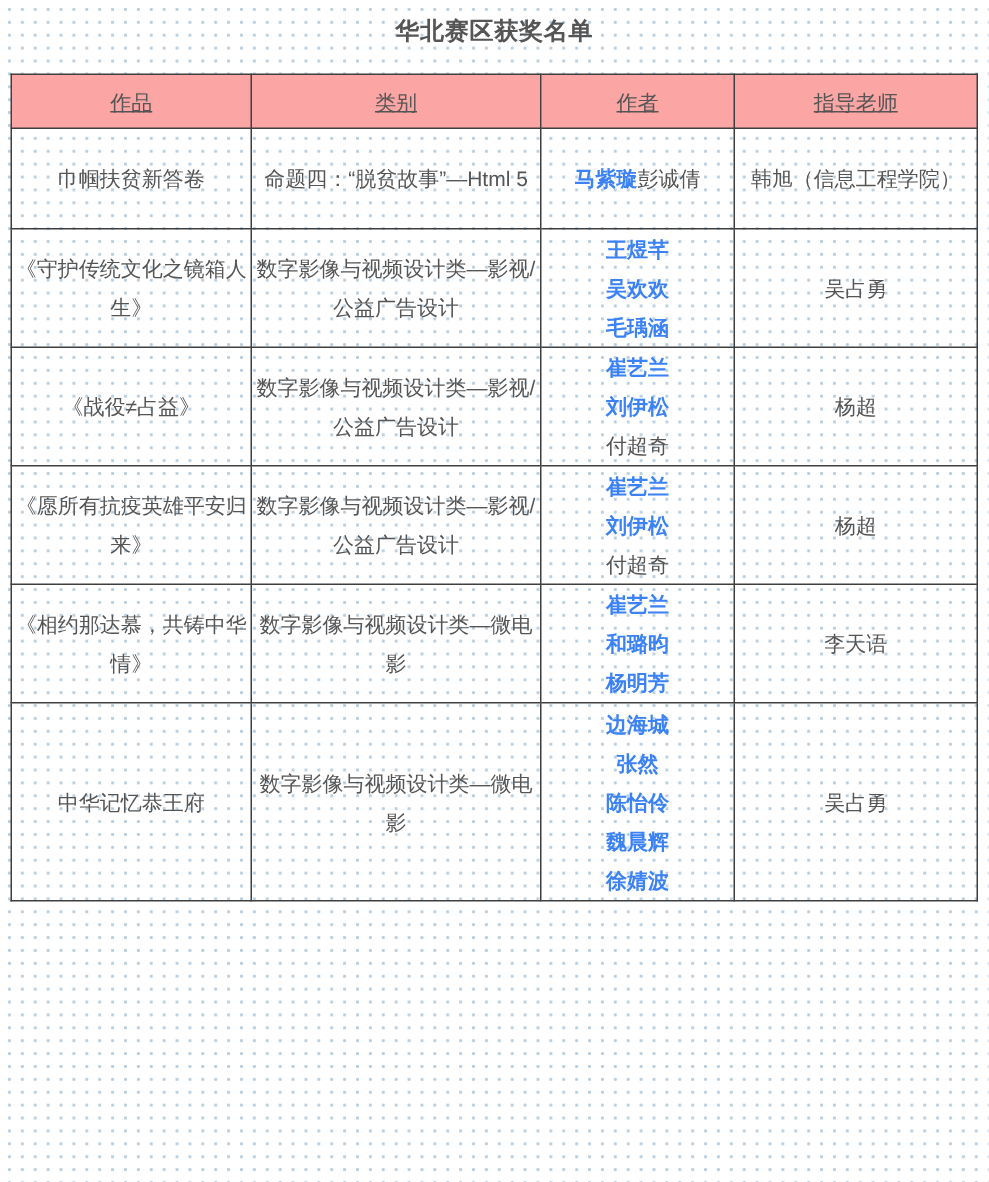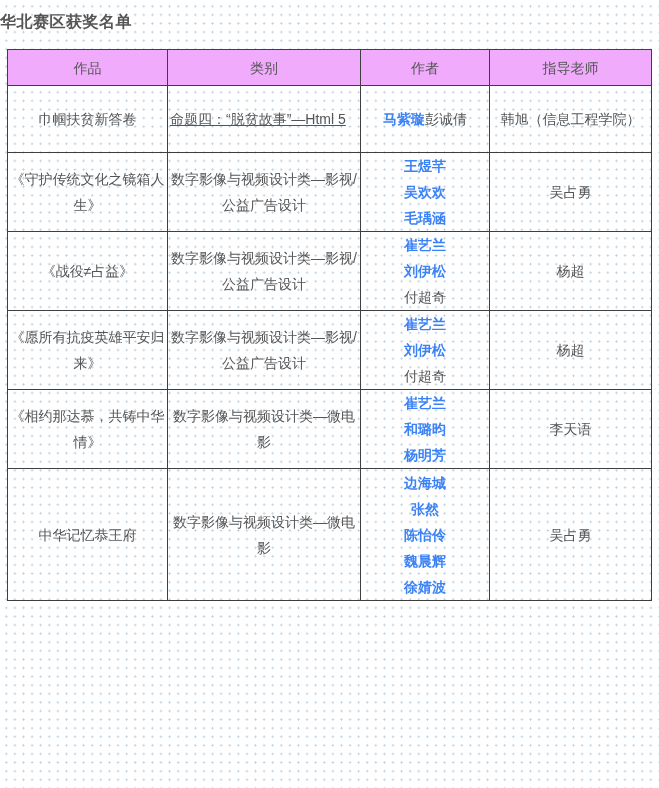--- a/index.html
+++ b/index.html
@@ -8,35 +8,35 @@
     background-color: #ffffff;
     background-image: radial-gradient(circle, #b9cfe0 0.9px, transparent 1.1px);
     background-size: 8.6px 8.6px;
     background-position: 2px 2px;
     font-family: "Liberation Sans", "DejaVu Sans", sans-serif;
     color: #555555;
     position: relative;
   }
   .title {
     position: absolute; left: 0; top: 9px; width: 659px;
-    font-size: 16px; font-weight: bold; color: #555;
+    text-align: center; font-size: 16px; font-weight: bold; color: #555;
     line-height: 26px; letter-spacing: 0.5px;
   }
   table.awards {
     position: absolute; left: 7px; top: 49px;
     width: 644px; border-collapse: collapse; table-layout: fixed;
     font-size: 14px; color: #555;
   }
   table.awards td, table.awards th {
     border: 1.5px solid #3f3f3f;
     text-align: center; vertical-align: middle;
     padding: 0 2px; line-height: 26px; font-weight: normal;
   }
   table.awards th {
-    background: #f0abfc; height: 35px; font-size: 14px; color: #555;
+    background: #fca5a5; height: 35px; font-size: 14px; color: #555; text-decoration: underline;
   }
   .section td { height: 35px; }
   .sec2 td { height: 27px; }
   .bold { font-weight: bold; color: #3b82f6; }
   .author { display: block; line-height: 26px; }
   .col1 { width: 160px; } .col2 { width: 193px; } .col3 { width: 129px; } .col4 { width: 162px; }
 </style>
 </head>
 <body>
 
@@ -54,21 +54,21 @@
       <th>作品</th>
       <th>类别</th>
       <th>作者</th>
       <th>指导老师</th>
     </tr>
   </thead>
   <tbody>
 
     <tr style="height:67px">
       <td>巾帼扶贫新答卷</td>
-      <td style="text-align:left;text-decoration:underline;">
+      <td style="text-align:center;">
           <span style="display:block;word-break:break-all;">命题四：“脱贫故事”—Html 5</span>
         </td>
       <td><span class="bold">马紫璇</span><span>彭诚倩</span></td>
       <td>韩旭（信息工程学院）</td>
     </tr>
 
     <tr style="height:79px">
       <td>《守护传统文化之镜箱人生》</td>
       <td>数字影像与视频设计类—影视/公益广告设计</td>
       <td>

